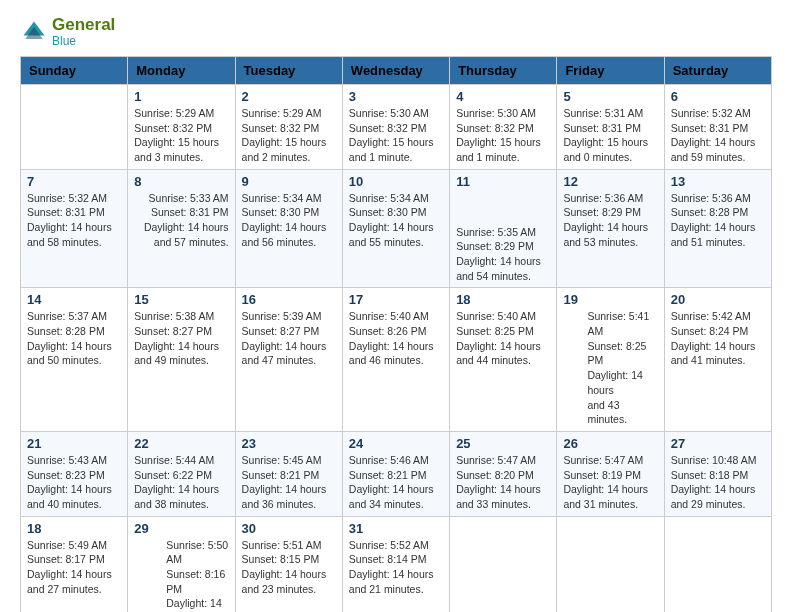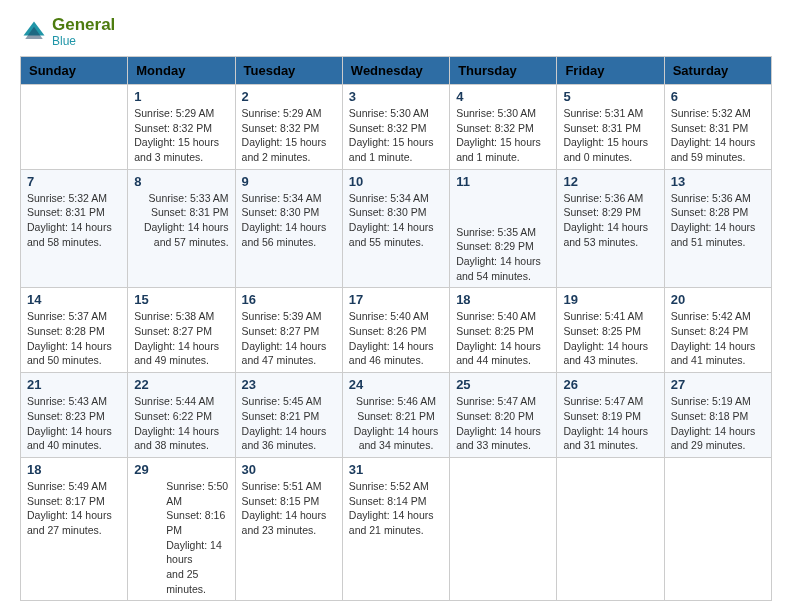--- a/index.html
+++ b/index.html
@@ -240,21 +240,21 @@
         </td>
         <td>
           <span class="day-number">18</span>
           <div class="day-info" style="white-space: pre-line;">Sunrise: 5:40 AM
 Sunset: 8:25 PM
 Daylight: 14 hours
 and 44 minutes.</div>
         </td>
         <td>
           <span class="day-number">19</span>
-          <div class="day-info" style="white-space: pre-line;">Sunrise: 5:41 AM
+          <div class="day-info" style="white-space: pre-line; margin-left: 24px;">Sunrise: 5:41 AM
 Sunset: 8:25 PM
 Daylight: 14 hours
 and 43 minutes.</div>
         </td>
         <td>
           <span class="day-number">20</span>
           <div class="day-info" style="white-space: pre-line;">Sunrise: 5:42 AM
 Sunset: 8:24 PM
 Daylight: 14 hours
 and 41 minutes.</div>
@@ -277,42 +277,42 @@
         </td>
         <td>
           <span class="day-number">23</span>
           <div class="day-info" style="white-space: pre-line;">Sunrise: 5:45 AM
 Sunset: 8:21 PM
 Daylight: 14 hours
 and 36 minutes.</div>
         </td>
         <td>
           <span class="day-number">24</span>
-          <div class="day-info" style="white-space: pre-line; text-align: center;">Sunrise: 5:46 AM
+          <div class="day-info" style="white-space: pre-line;">Sunrise: 5:46 AM
 Sunset: 8:21 PM
 Daylight: 14 hours
 and 34 minutes.</div>
         </td>
         <td>
           <span class="day-number">25</span>
           <div class="day-info" style="white-space: pre-line;">Sunrise: 5:47 AM
 Sunset: 8:20 PM
 Daylight: 14 hours
 and 33 minutes.</div>
         </td>
         <td>
           <span class="day-number">26</span>
           <div class="day-info" style="white-space: pre-line;">Sunrise: 5:47 AM
 Sunset: 8:19 PM
 Daylight: 14 hours
 and 31 minutes.</div>
         </td>
         <td>
           <span class="day-number">27</span>
-          <div class="day-info" style="white-space: pre-line;">Sunrise: 5:19 AM
+          <div class="day-info" style="white-space: pre-line;">Sunrise: 10:48 AM
 Sunset: 8:18 PM
 Daylight: 14 hours
 and 29 minutes.</div>
         </td>
       </tr>
       <tr>
         <td>
           <span class="day-number">18</span>
           <div class="day-info" style="white-space: pre-line;">Sunrise: 5:49 AM
 Sunset: 8:17 PM

